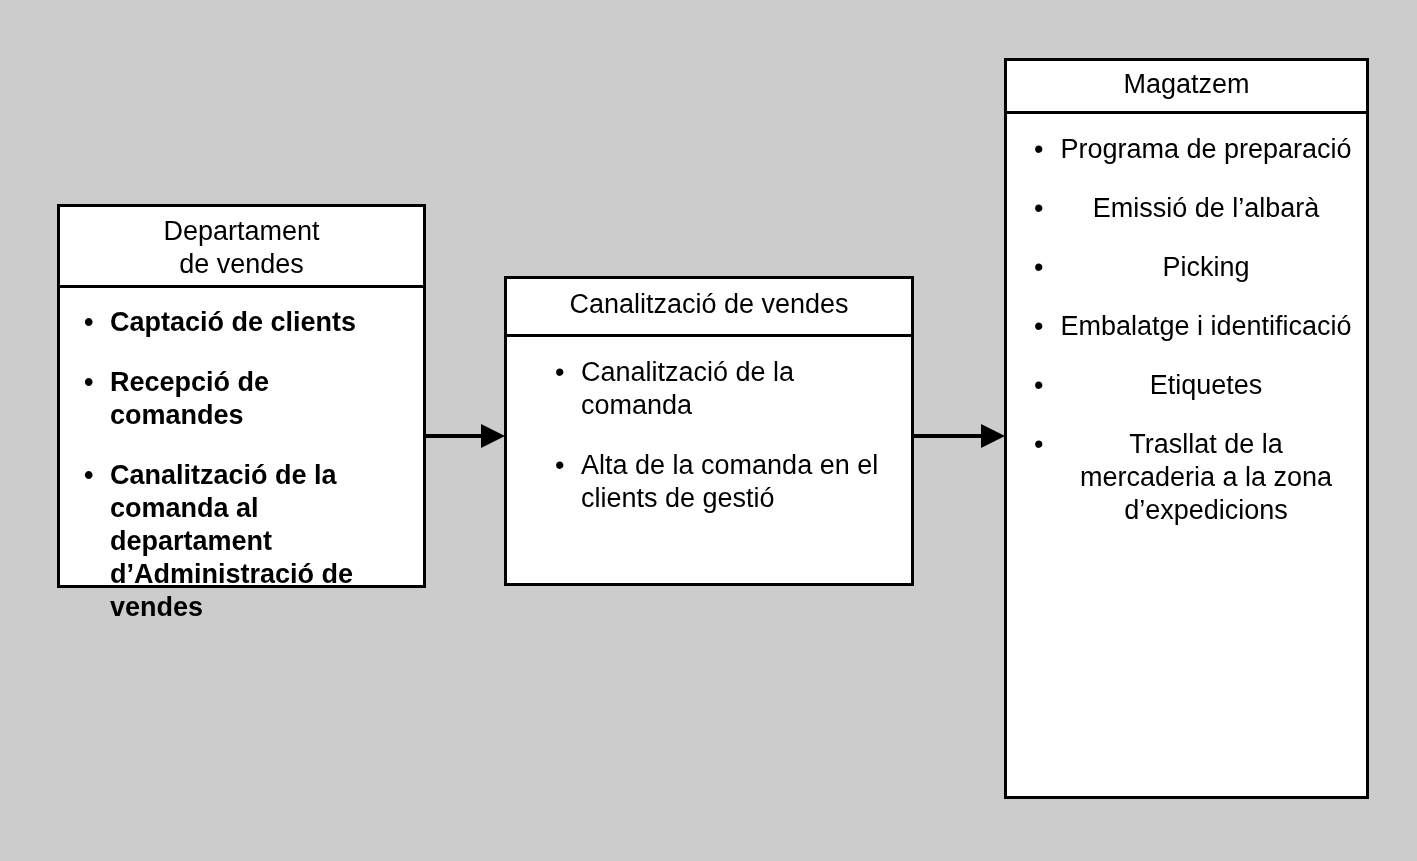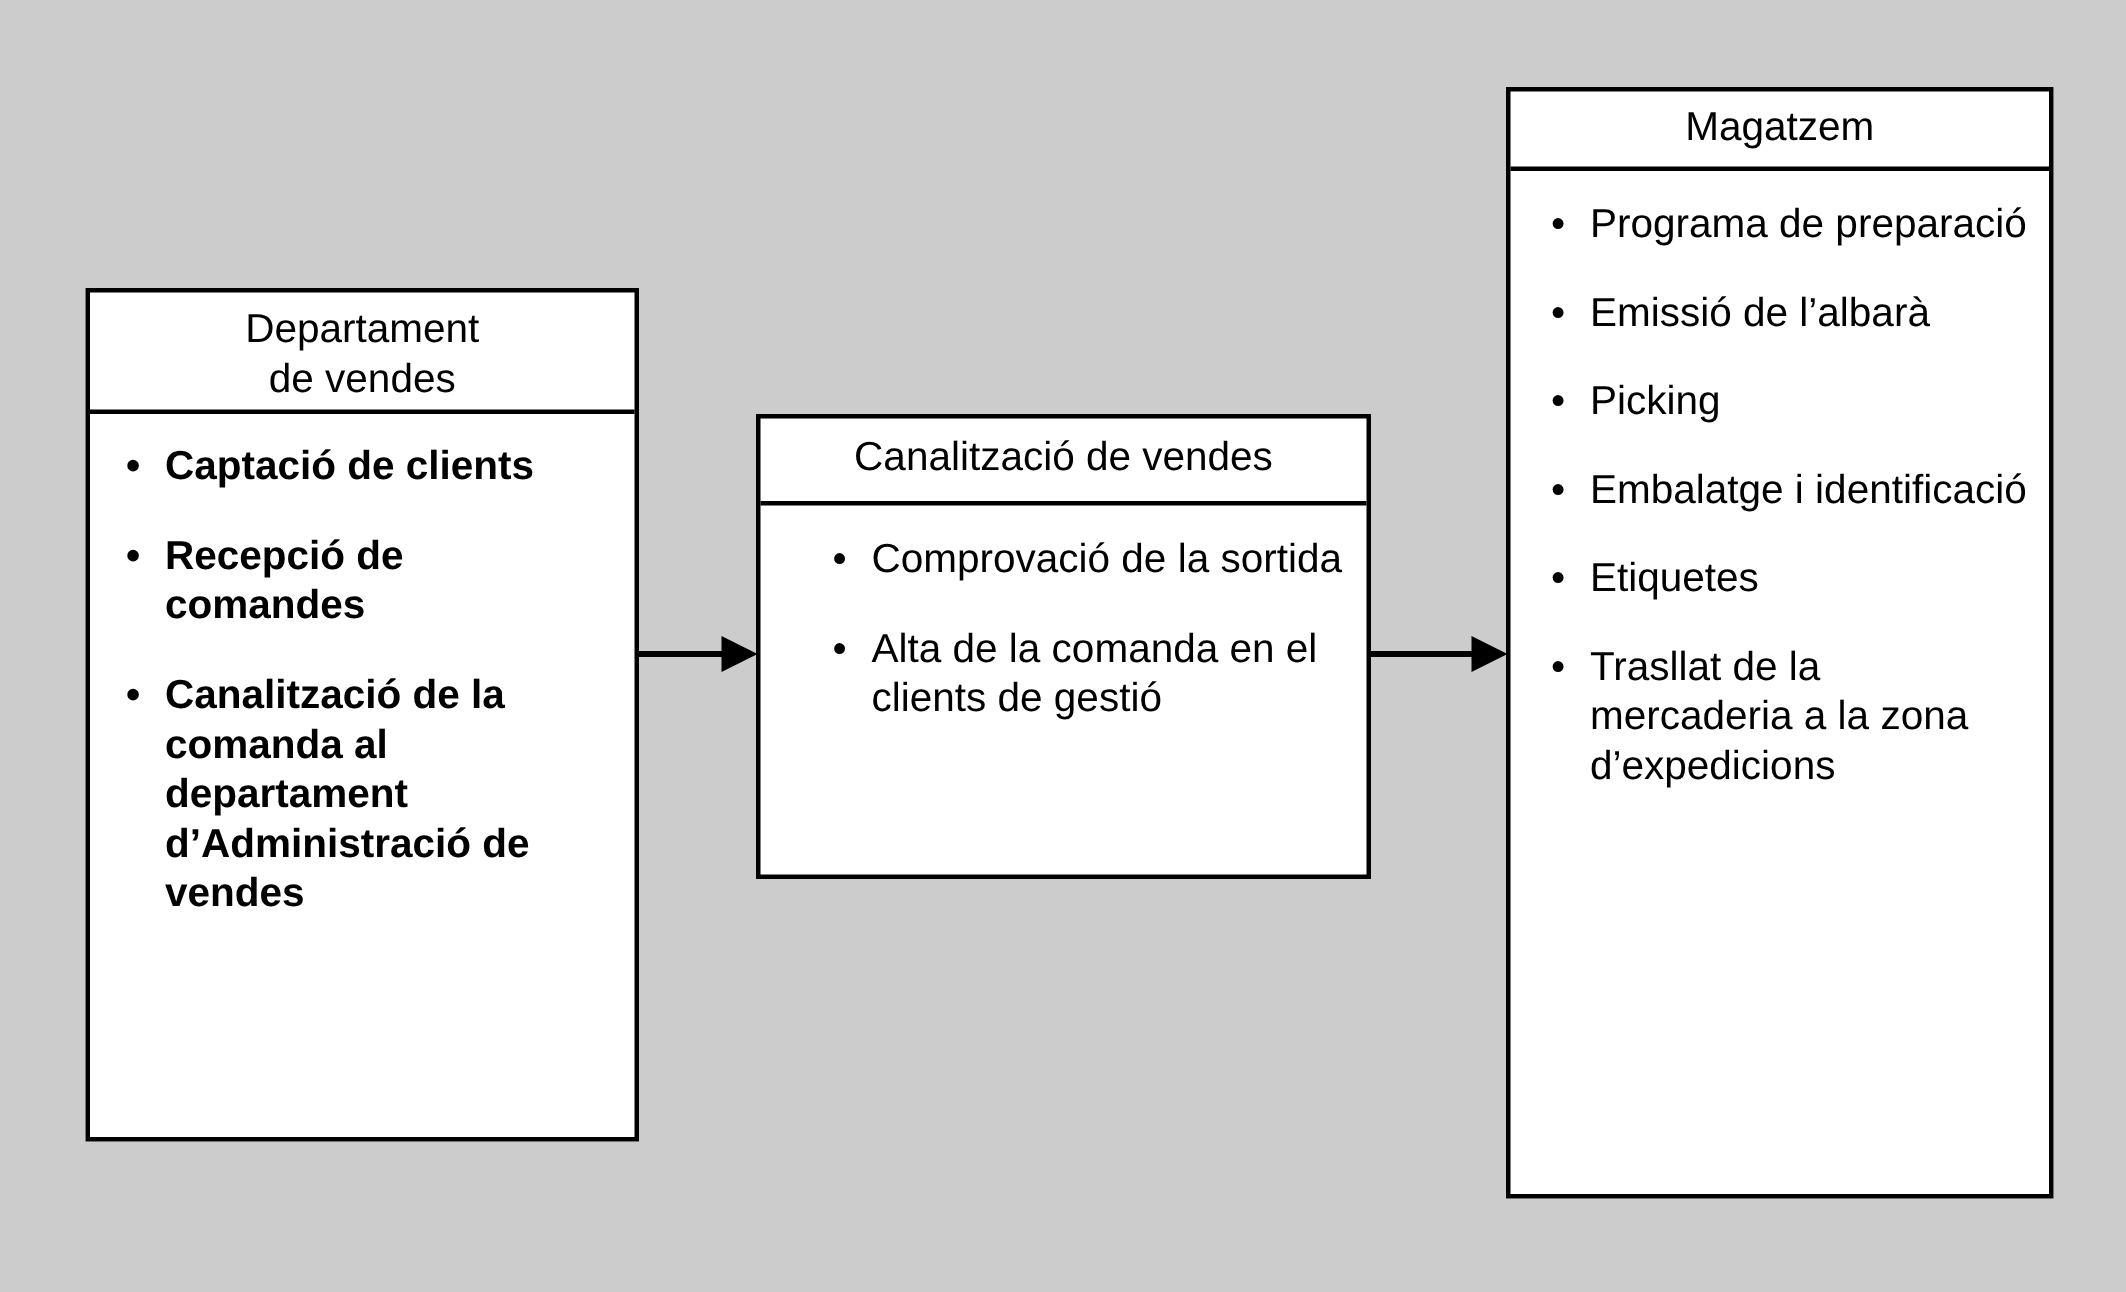--- a/index.html
+++ b/index.html
@@ -59,23 +59,23 @@
     position: absolute;
     left: 2px;
     top: 0;
     font-size: 27px;
     line-height: 33px;
   }
 
   
   #box-sales {
     left: 57px;
-    top: 192px;
+    top: 204px;
     width: 369px;
-    height: 569px;
+    height: 384px;
   }
   #box-sales .box-header { height: 81px; }
   #box-sales .box-body { padding: 18px 8px 0 22px; font-weight: bold; }
   #box-sales ul.bullets li { margin-bottom: 27px; }
 
   
   #box-admin {
     left: 504px;
     top: 276px;
     width: 410px;
@@ -87,21 +87,21 @@
 
   
   #box-warehouse {
     left: 1004px;
     top: 58px;
     width: 365px;
     height: 741px;
   }
   #box-warehouse .box-header { height: 53px; padding-top: 7px; text-align: center; }
   #box-warehouse .box-body { padding: 19px 8px 0 25px; }
-  #box-warehouse ul.bullets li { margin-bottom: 26px; }
+  #box-warehouse ul.bullets li { margin-bottom: 26px; text-align: center; }
 
   
   .arrow {
     position: absolute;
     height: 24px;
   }
   .arrow .shaft {
     position: absolute;
     left: 0;
     top: 10px;
@@ -152,21 +152,21 @@
 
   <div class="arrow" id="arrow-sales-admin">
     <div class="shaft"></div>
     <div class="head"></div>
   </div>
 
   <div class="box" id="box-admin">
     <div class="box-header">Canalització de vendes</div>
     <div class="box-body">
       <ul class="bullets">
-        <li>Comprovació de la sortida</li>
+        <li>Canalització de la comanda</li>
         <li>Alta de la comanda en el clients de gestió</li>
       </ul>
     </div>
   </div>
 
   <div class="arrow" id="arrow-admin-warehouse">
     <div class="shaft"></div>
     <div class="head"></div>
   </div>
 

